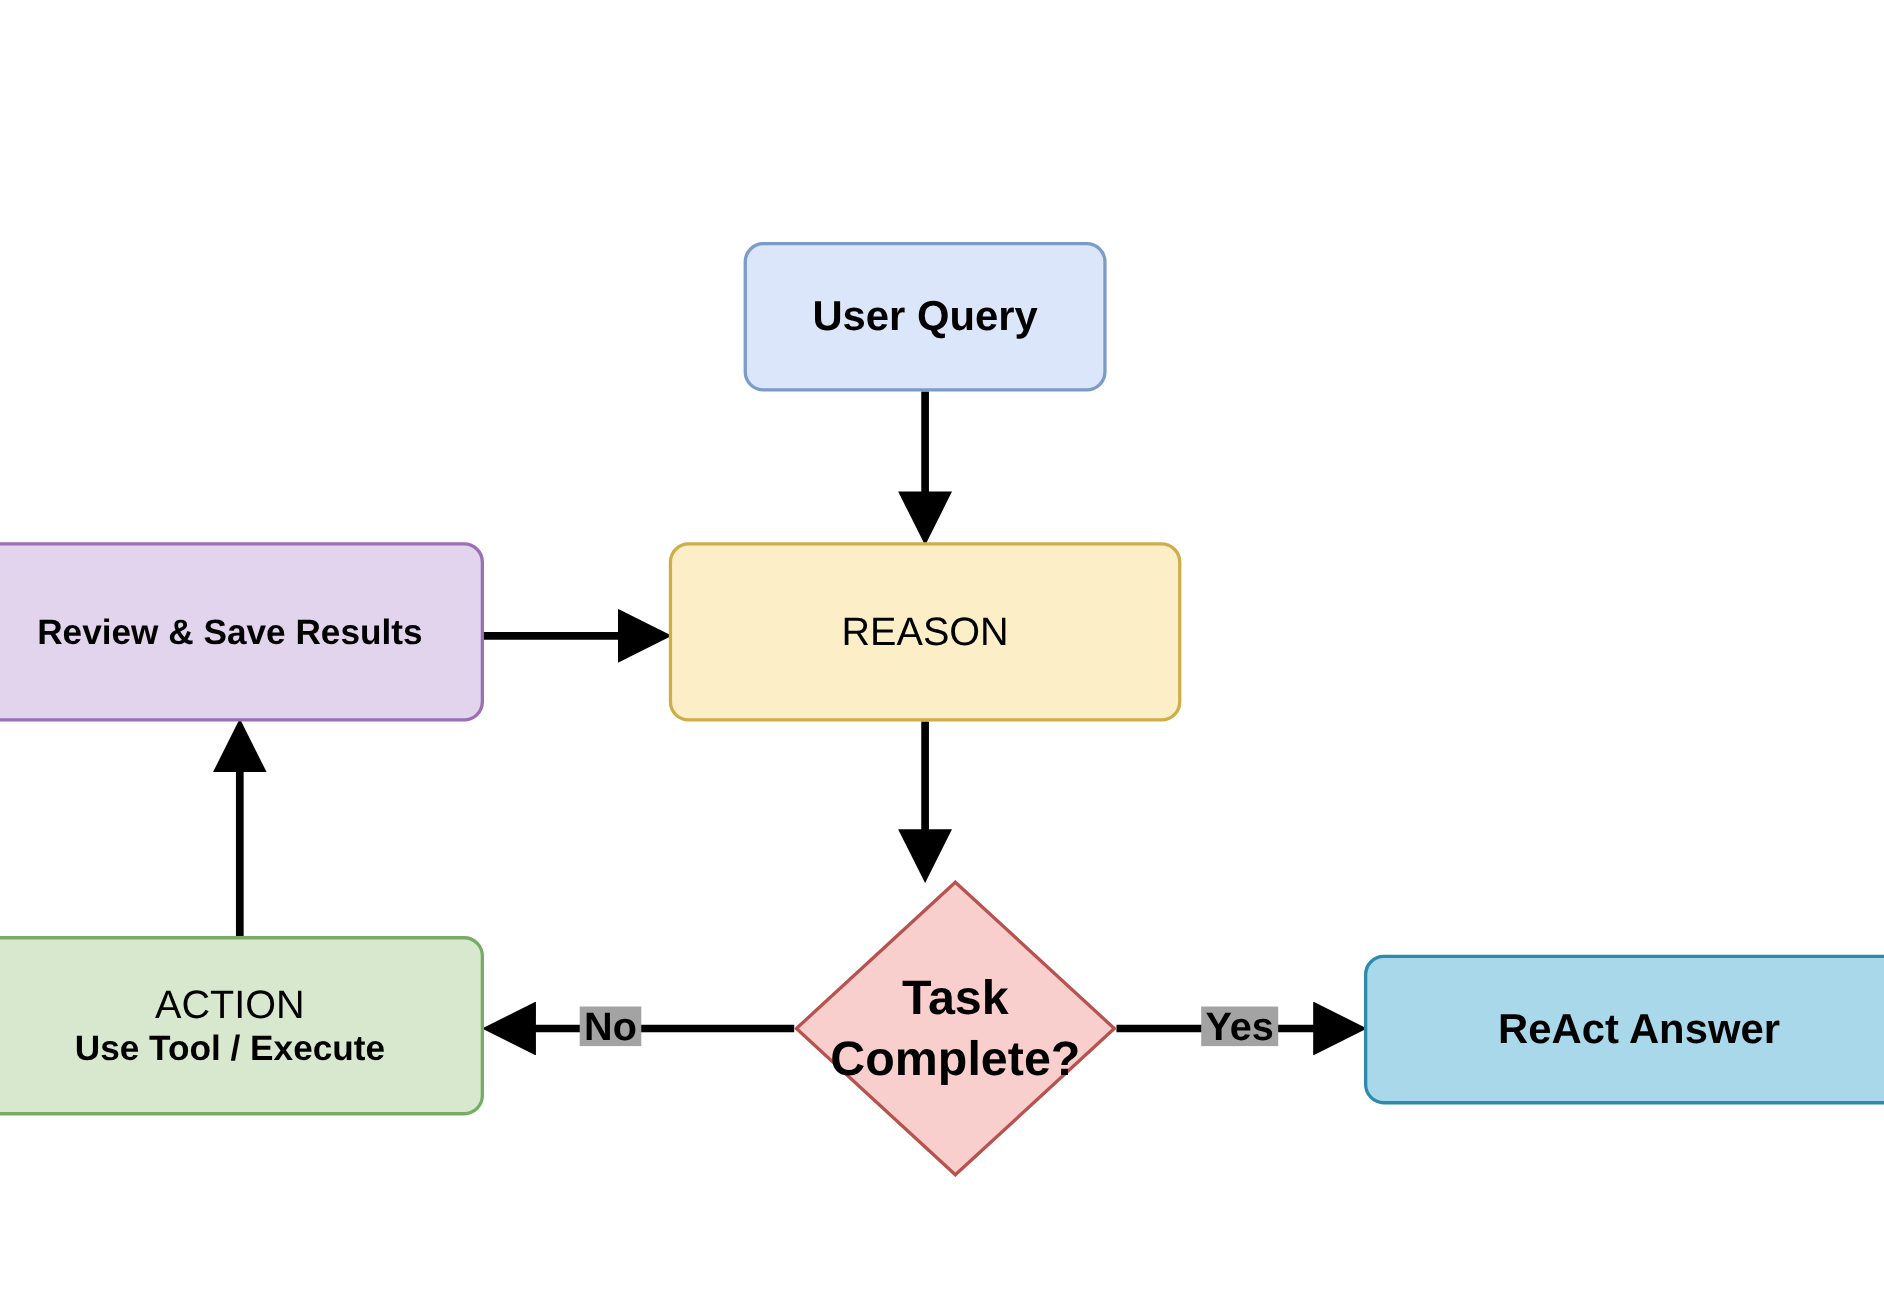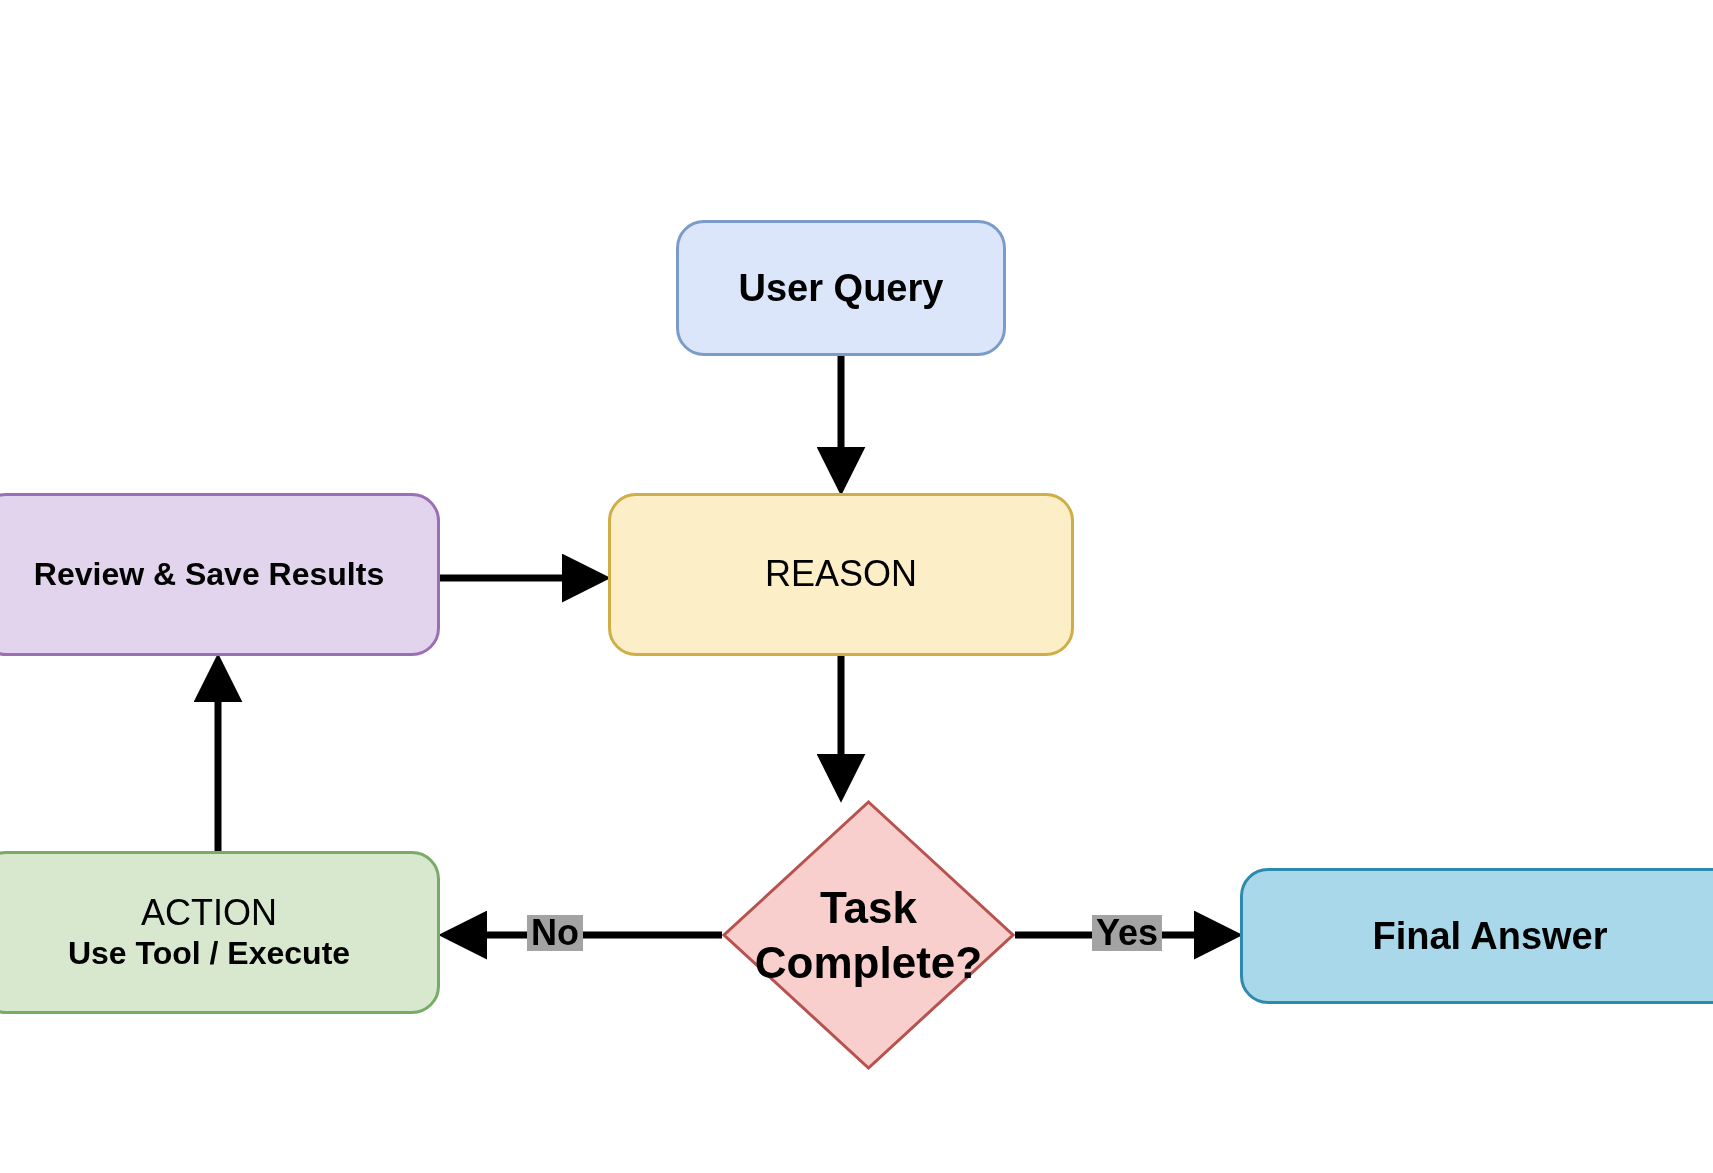--- a/index.html
+++ b/index.html
@@ -28,21 +28,21 @@
     font-size: 62px;
     font-weight: bold;
     letter-spacing: -0.5px;
     line-height: 1.05;
   }
 
   
   .node {
     position: absolute;
     box-sizing: border-box;
-    border-radius: 28px;
+    border-radius: 18px;
     border-width: 3px;
     border-style: solid;
     display: flex;
     flex-direction: column;
     align-items: center;
     justify-content: center;
     text-align: center;
   }
   .node .line1 {
     font-size: 36px;
@@ -177,19 +177,19 @@
     <svg viewBox="0 0 293 270" xmlns="http://www.w3.org/2000/svg">
       <polygon points="146.5,2 291,135 146.5,268 2,135" fill="#f8cfcc" stroke="#b8524f" stroke-width="3"></polygon>
     </svg>
     <div class="diamond-label">
       <span>Task</span>
       <span>Complete?</span>
     </div>
   </div>
 
   <div class="node single" id="node-final-answer" style="background:#a8d8ea;border-color:#2d8aad;">
-    <div class="line1">Final Answer</div>
+    <div class="line1">ReAct Answer</div>
   </div>
 
   <div class="edge-label" id="label-no">No</div>
   <div class="edge-label" id="label-yes">Yes</div>
 
 </div>
 
 </body></html>

